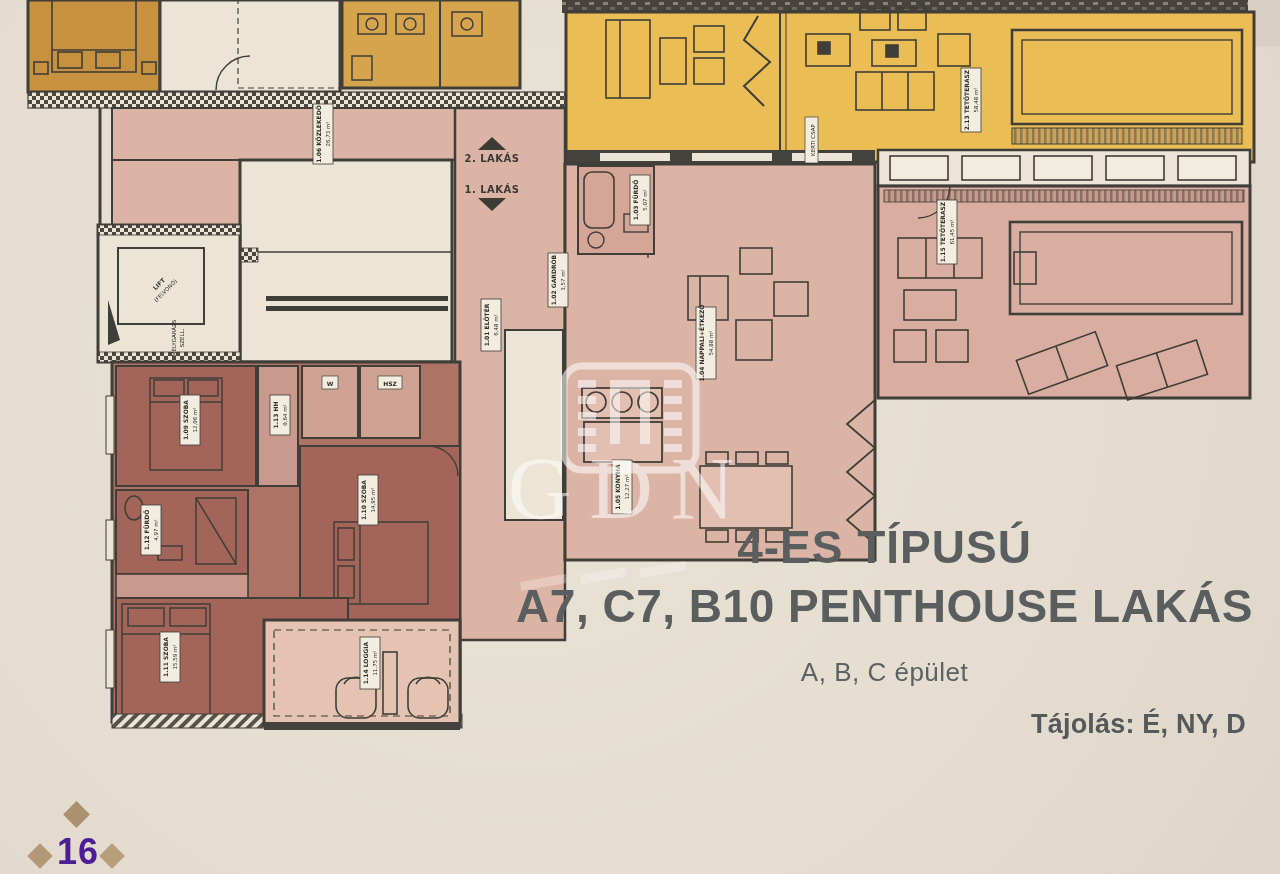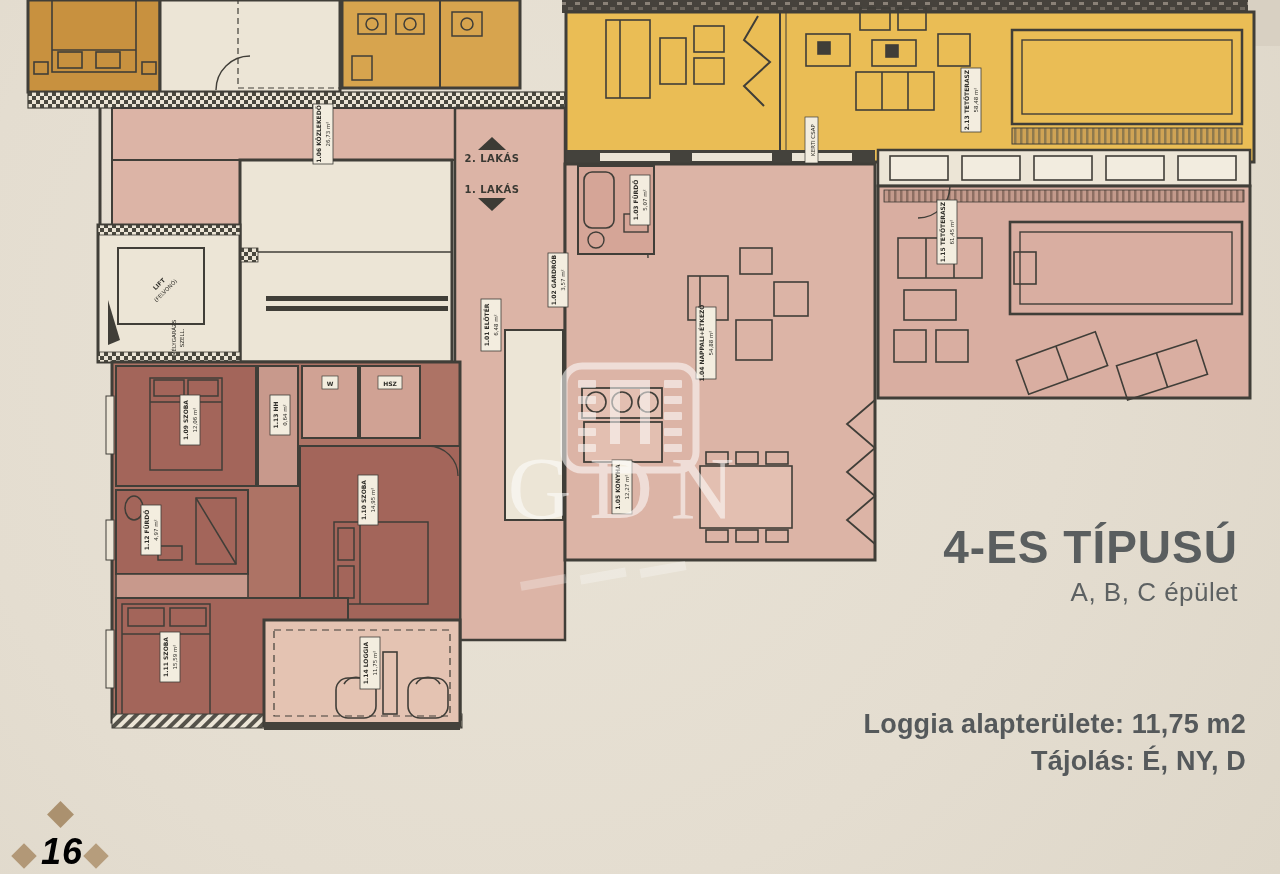--- a/index.html
+++ b/index.html
@@ -11,29 +11,29 @@
   .stage{position:absolute;inset:0;}
   svg.plan{position:absolute;left:0;top:0;pointer-events:none;}
 
   
   .lbox{fill:#f3eddf;stroke:#3e3d38;stroke-width:.8;}
   .lbox-plain{fill:#f3eddf;stroke:#3e3d38;stroke-width:.7;}
   .lt1{font:700 6px "DejaVu Sans", sans-serif;text-anchor:middle;fill:#2f2e29;}
   .lt2{font:400 5.5px "DejaVu Sans", sans-serif;text-anchor:middle;fill:#2f2e29;}
   .arrowtxt{font:700 10px "DejaVu Sans", sans-serif;text-anchor:middle;fill:#3a3933;letter-spacing:.5px;}
 
-  .title-block{position:absolute;right:42px;top:518px;text-align:right;color:#5a5e5f;}
+  .title-block{position:absolute;right:27px;top:518px;text-align:center;color:#5a5e5f;}
   .t1{font-size:46px;font-weight:700;letter-spacing:1px;line-height:1.28;}
   .t2{font-size:46px;font-weight:700;letter-spacing:.5px;line-height:1.28;}
-  .t3{font-size:26px;font-weight:400;color:#5d6162;margin-top:0;letter-spacing:.5px;}
+  .t3{font-size:26px;font-weight:400;color:#5d6162;margin-top:21px;letter-spacing:.5px;}
 
   .specs{position:absolute;right:34px;top:706px;text-align:right;
          font-size:27px;font-weight:700;color:#55595b;line-height:37px;letter-spacing:.2px;}
 
-  .pagenum{position:absolute;left:0;top:795px;width:130px;height:79px;color:#000000;font-style:italic;}
+  .pagenum{position:absolute;left:16px;top:795px;width:130px;height:79px;color:#4c1d95;}
   .diamond{position:absolute;background:#b29877;transform:rotate(45deg);}
   .d-top{left:51px;top:10px;width:19px;height:19px;background:#ab916f;}
   .d-left{left:15px;top:52px;width:18px;height:18px;}
   .d-right{left:87px;top:52px;width:18px;height:18px;background:#b69d7c;}
   .pn{position:absolute;left:41px;top:36px;font-size:36px;font-weight:700;letter-spacing:1px;}
 </style>
 </head>
 <body>
 
 <div class="stage">
@@ -396,25 +396,25 @@
   </g>
   <g opacity="0.28" fill="#ffffff" transform="translate(520 582) rotate(-10)">
     <rect x="0" y="0" width="46" height="9"></rect>
         <rect x="60" y="4" width="46" height="9"></rect>
         <rect x="120" y="8" width="46" height="9"></rect>
   </g>
 </svg>
 
 <div class="title-block">
   <div class="t1">4-ES TÍPUSÚ</div>
+  <div class="t2">A7, C7, B10 PENTHOUSE LAKÁS</div>
   <div class="t3">A, B, C épület</div>
 </div>
 
 <div class="specs">
-  <div>Loggia alapterülete: 11,75 m2</div>
   <div>Tájolás: É, NY, D</div>
 </div>
 
 <div class="pagenum">
   <div class="diamond d-top"></div>
   <div class="diamond d-left"></div>
   <span class="pn">16</span>
   <div class="diamond d-right"></div>
 </div>
 

